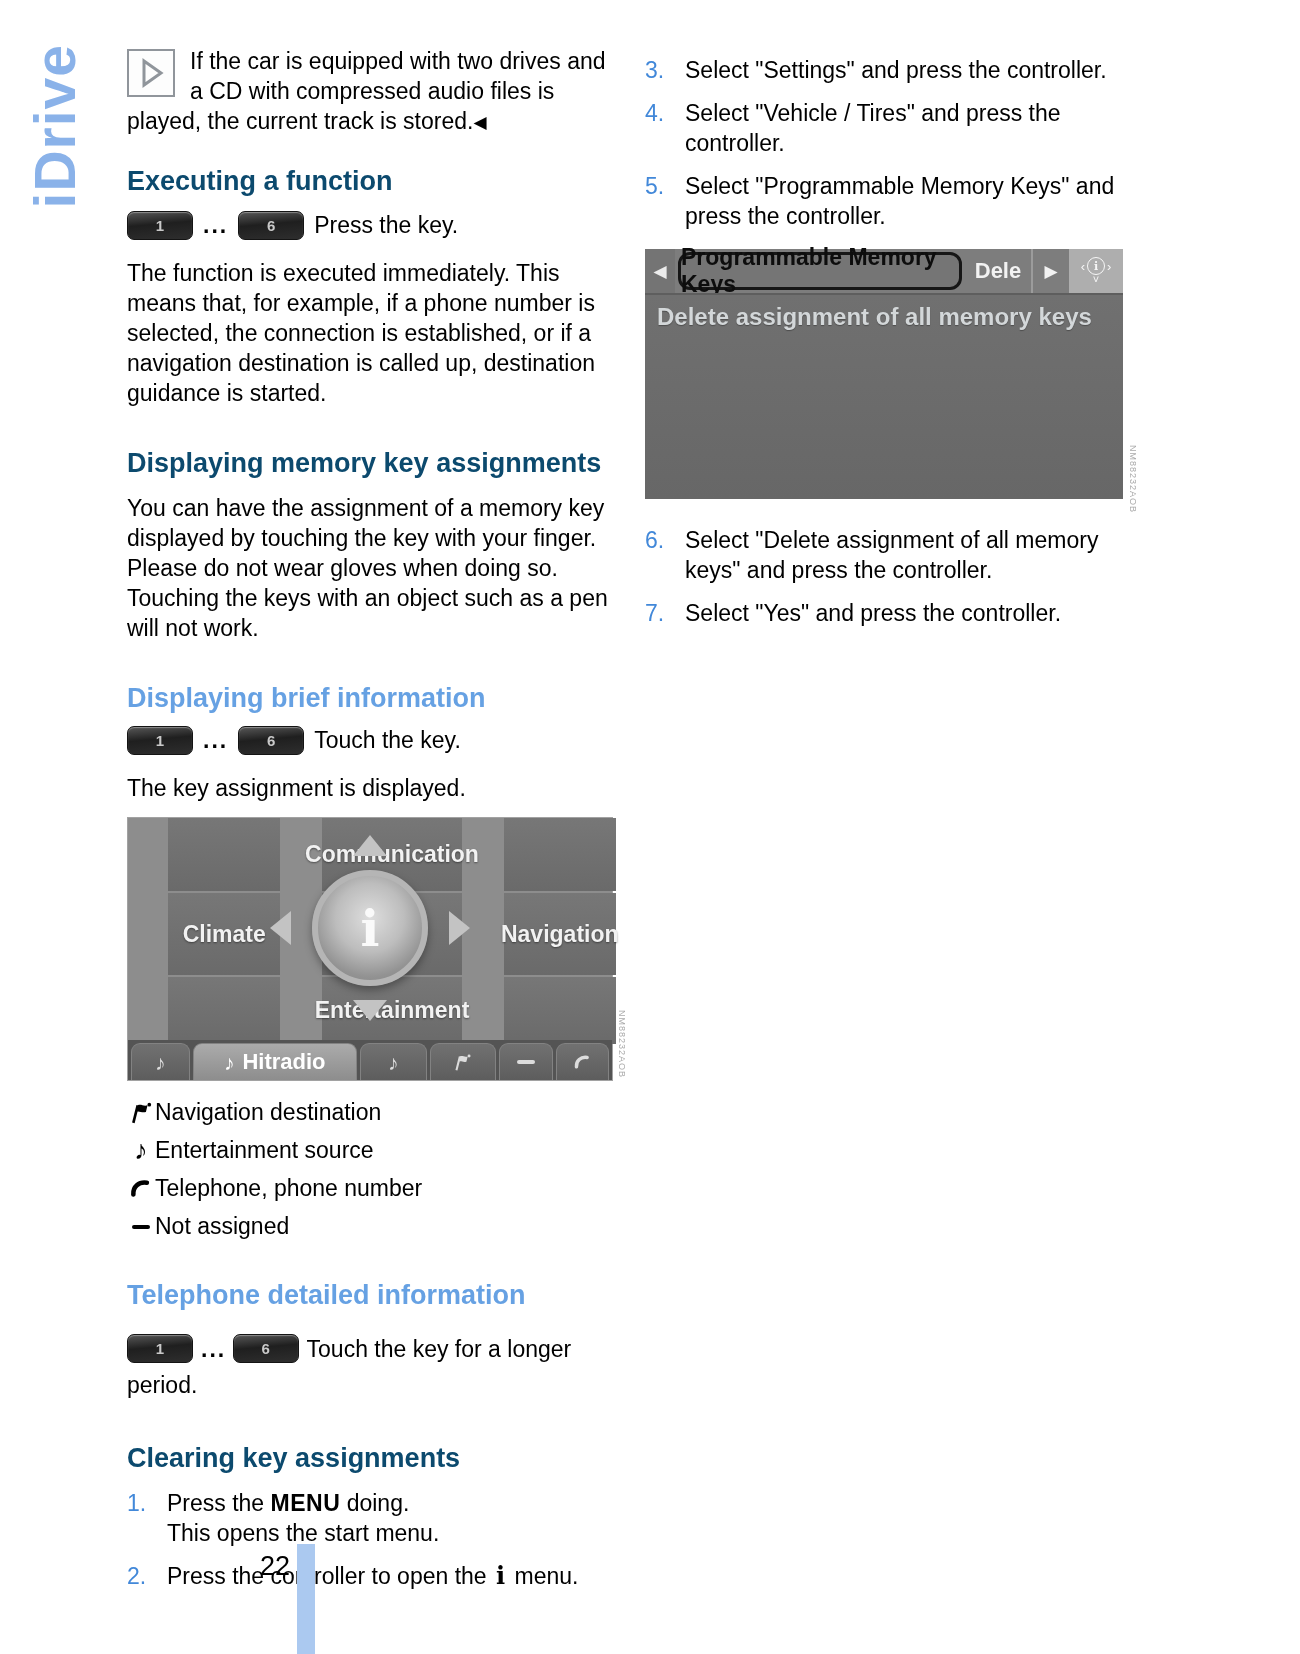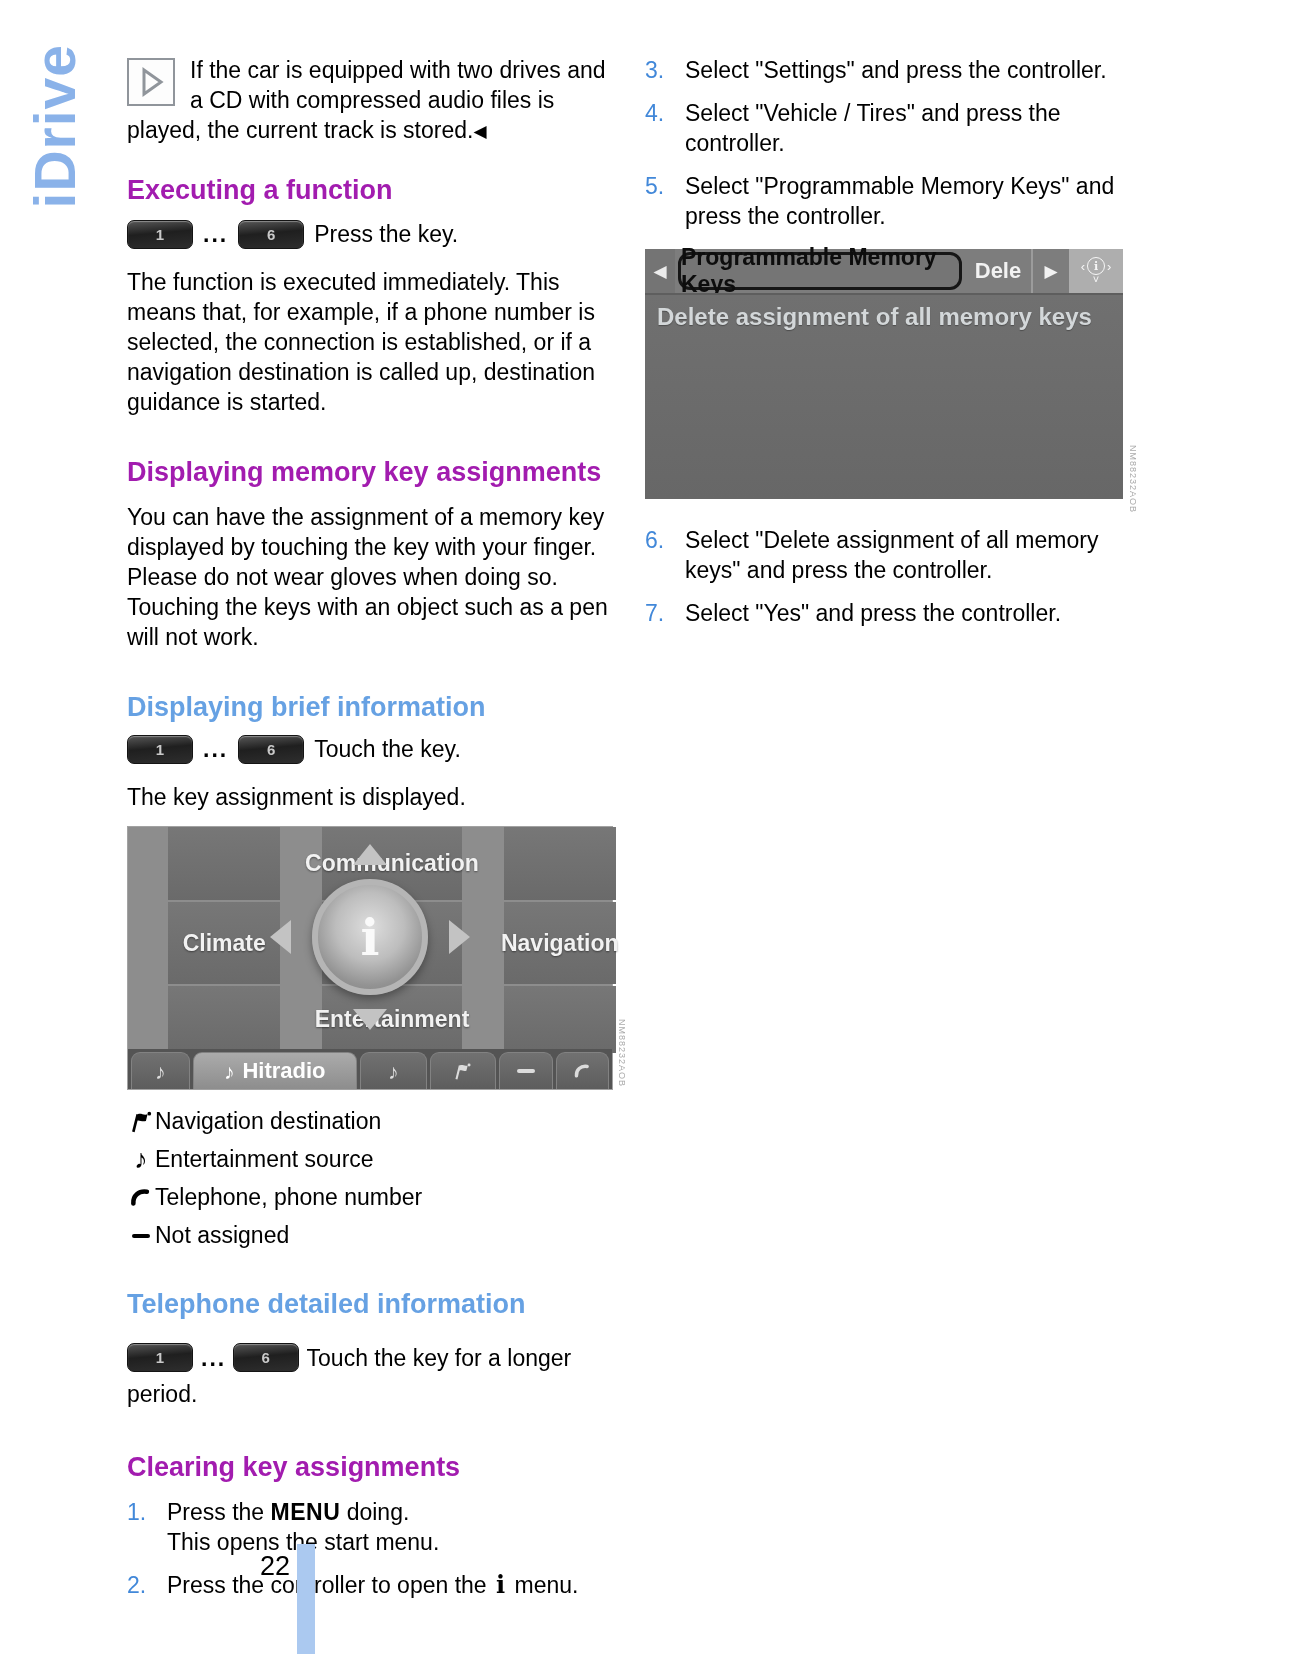--- a/index.html
+++ b/index.html
@@ -8,25 +8,25 @@
     font-family:"Liberation Sans", sans-serif; color:#000; overflow:hidden;
     margin:0 auto;
   }
   
   .sidebar-label {
     position:absolute; left:22px; top:44px;
     writing-mode:vertical-rl; transform:rotate(180deg);
     font-size:57px; font-weight:700; color:#8ab2e9; letter-spacing:1px;
   }
   
-  .col-left  { position:absolute; left:127px; top:55px; width:484px; }
+  .col-left  { position:absolute; left:127px; top:46px; width:484px; }
   .col-right { position:absolute; left:645px; top:55px; width:512px; }
   
   .body-text { font-size:23px; line-height:30px; margin:0 0 14px 0; }
-  .h2 { font-size:27px; font-weight:700; color:#a21caf; margin:40px 0 14px 0; }
+  .h2 { font-size:27px; font-weight:700; color:#0c4a6e; margin:40px 0 14px 0; }
   .h3 { font-size:27px; font-weight:700; color:#66a1e3; margin:40px 0 12px 0; }
   .note { font-size:23px; line-height:30px; margin-bottom:26px; }
   .note:after { content:""; display:block; clear:both; }
   .note-icon {
     float:left; width:44px; height:44px; border:2px solid #90959b;
     display:flex; align-items:center; justify-content:center;
     margin:3px 15px 4px 0; background:#fdfdfd;
   }
   .end-marker { font-size:17px; vertical-align:1px; }
   

